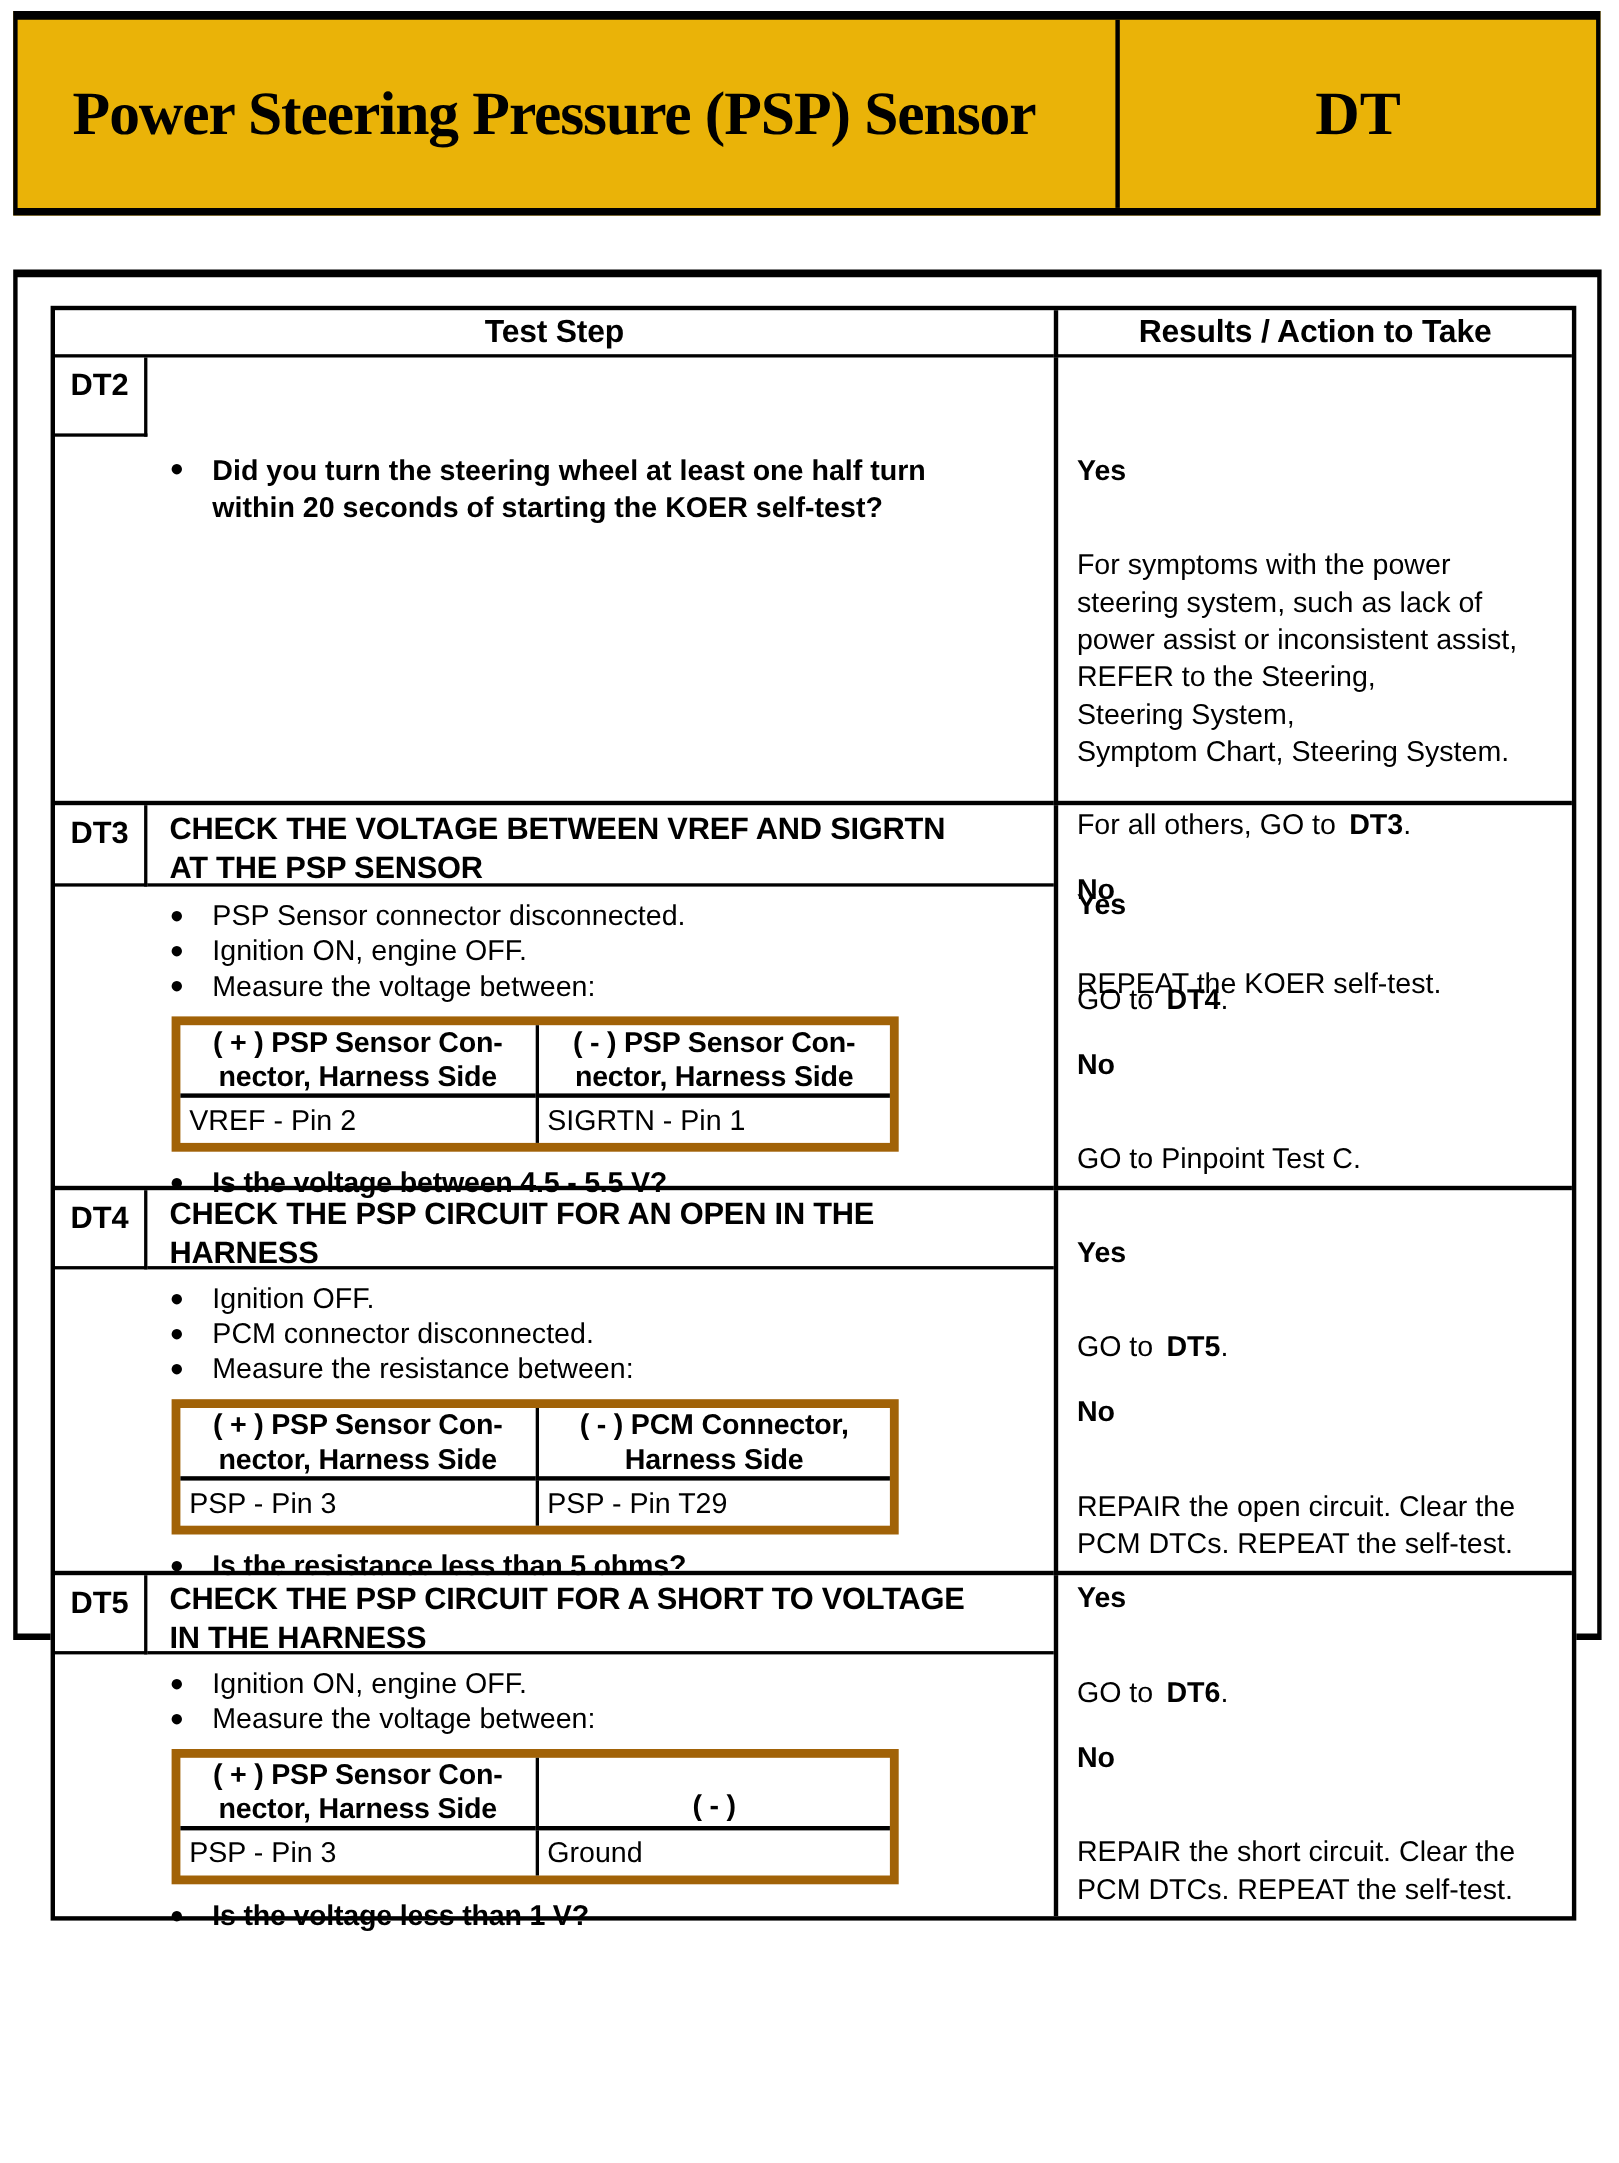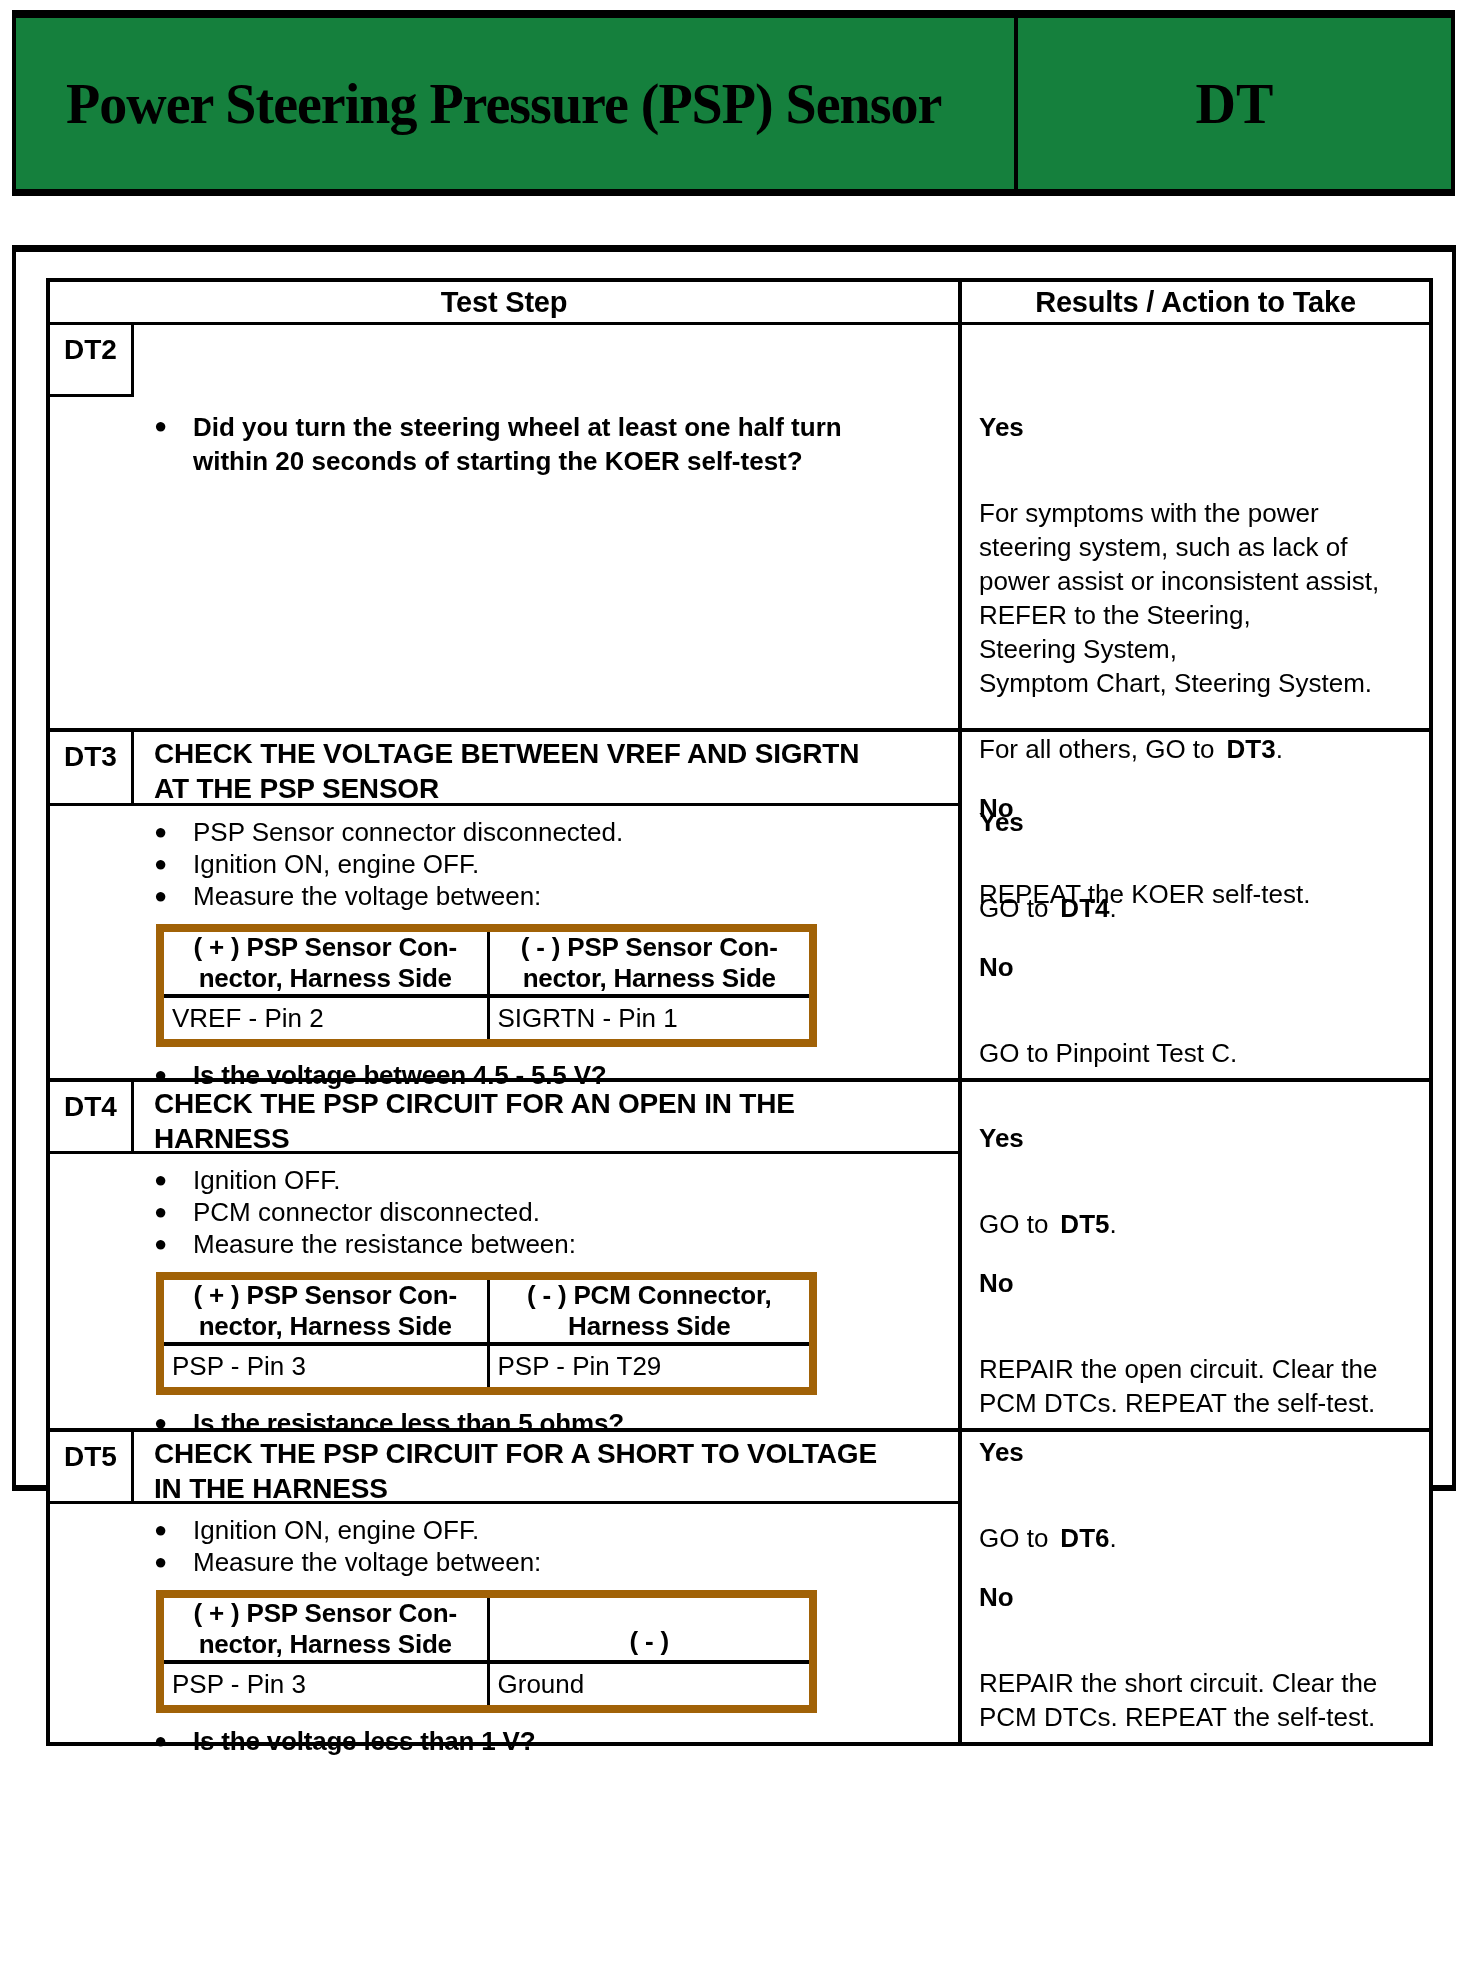--- a/index.html
+++ b/index.html
@@ -10,21 +10,21 @@
     font-family: "Liberation Sans", sans-serif;
     color: #000;
     -webkit-font-smoothing: antialiased;
   }
 
   
   .header-box {
     position: absolute; left: 12px; top: 10px;
     width: 1443px; height: 186px;
     border: 4px solid #000; border-top-width: 8px; border-bottom-width: 7px;
-    display: flex; background: #15803d;
+    display: flex; background: #eab308;
   }
   .header-title-cell {
     width: 1002px; border-right: 4px solid #000;
     display: flex; align-items: center; padding-left: 50px;
   }
   .header-title {
     font-family: "Liberation Serif", serif; font-weight: bold;
     font-size: 56px; letter-spacing: -1px; white-space: nowrap;
   }
   .header-code-cell { flex: 1; display: flex; align-items: center; justify-content: center; }

